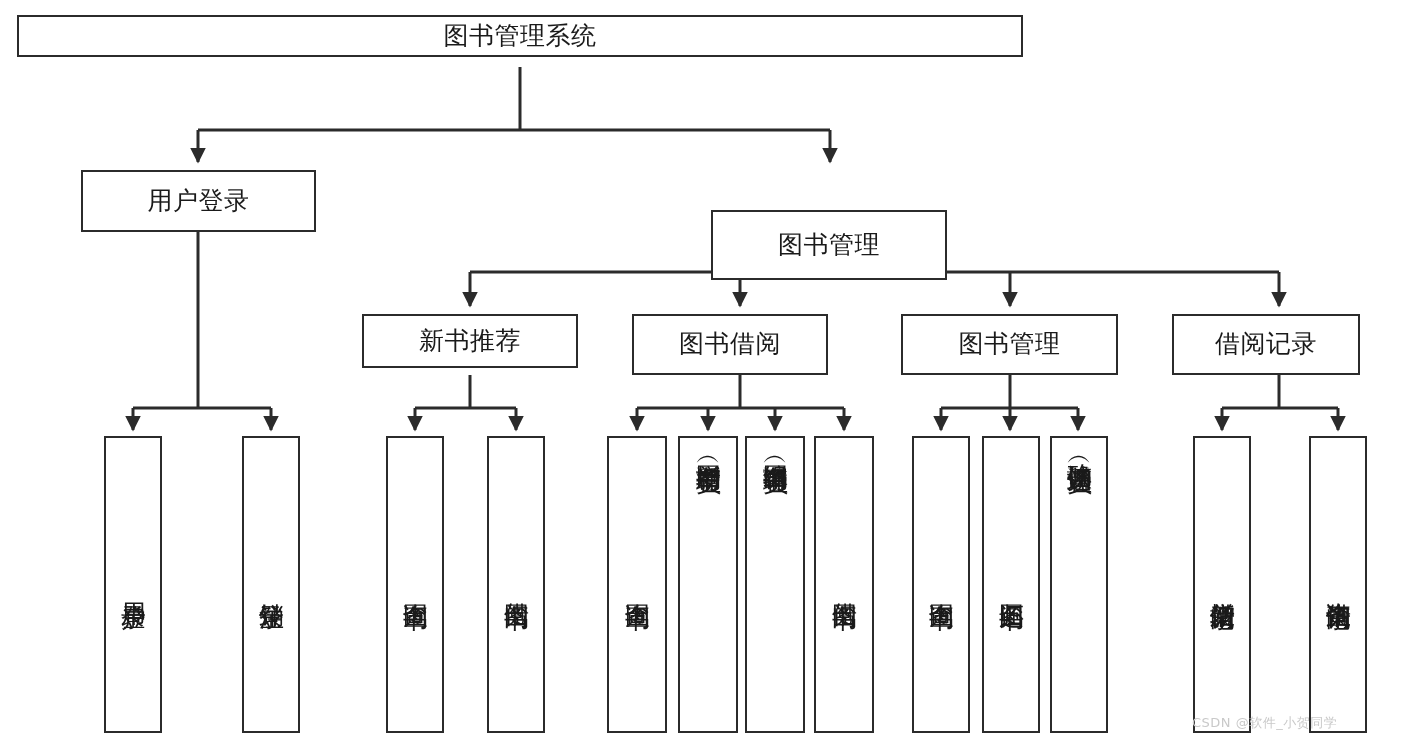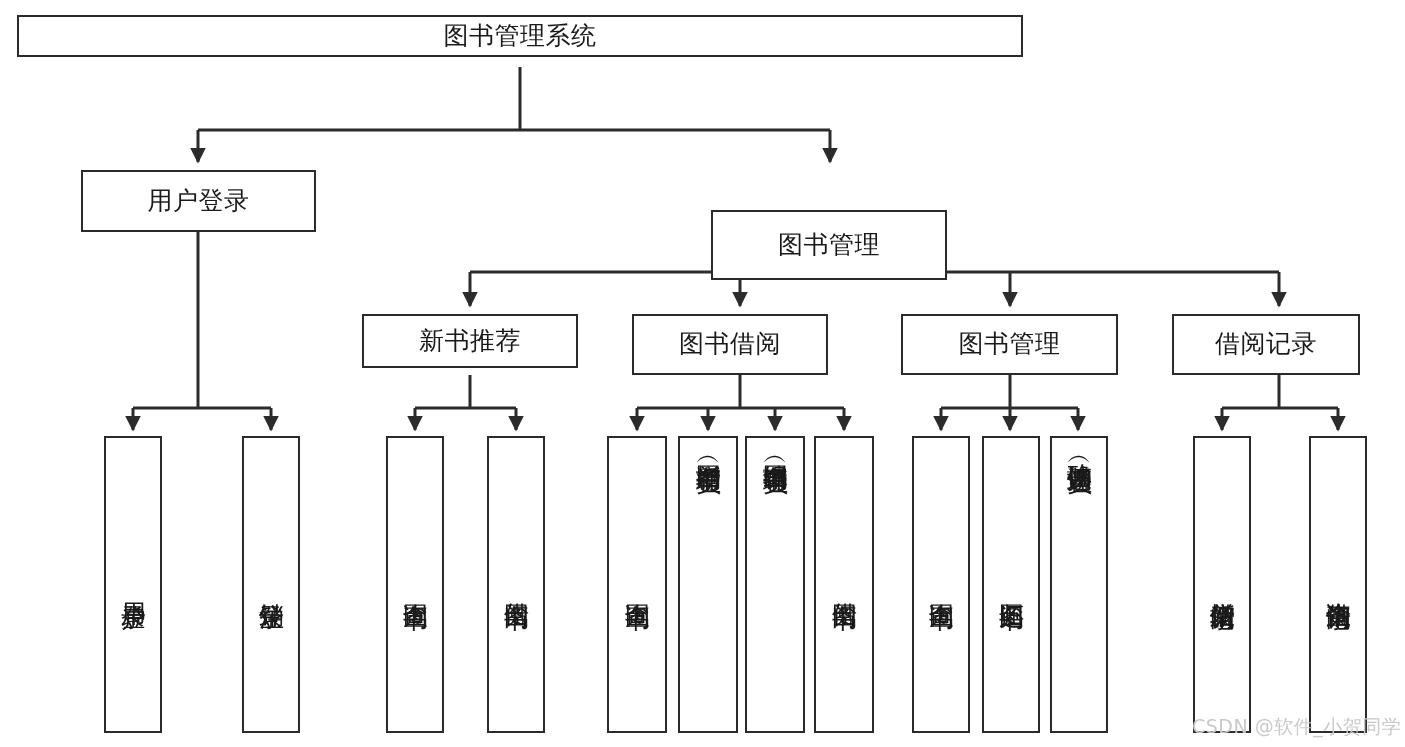--- a/index.html
+++ b/index.html
@@ -61,21 +61,21 @@
     white-space: nowrap;
   }
   .node.leaf.centered {
     align-items: center;
     padding-top: 0;
   }
   #watermark {
     position: absolute;
     left: 1192px;
     top: 714px;
-    font-size: 19px;
+    font-size: 13px;
     color: #c9c9c9;
     letter-spacing: 0.5px;
     white-space: nowrap;
     pointer-events: none;
   }
 </style>
 </head>
 <body>
 
 <div id="diagram-root">

